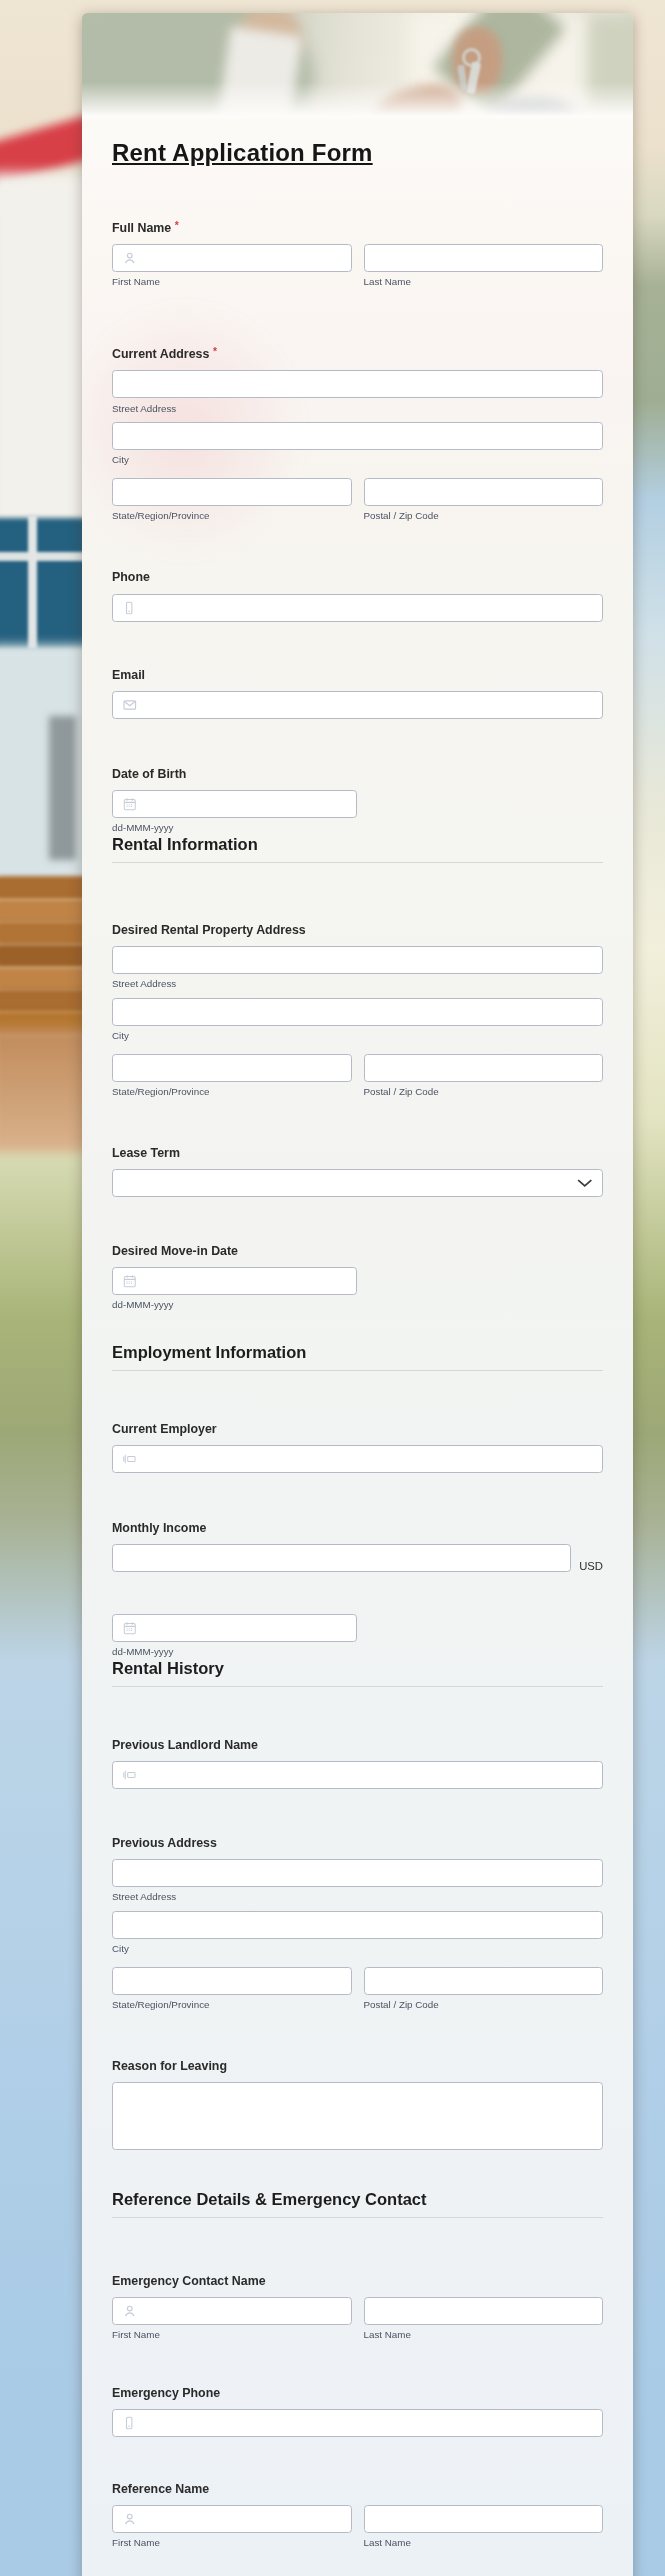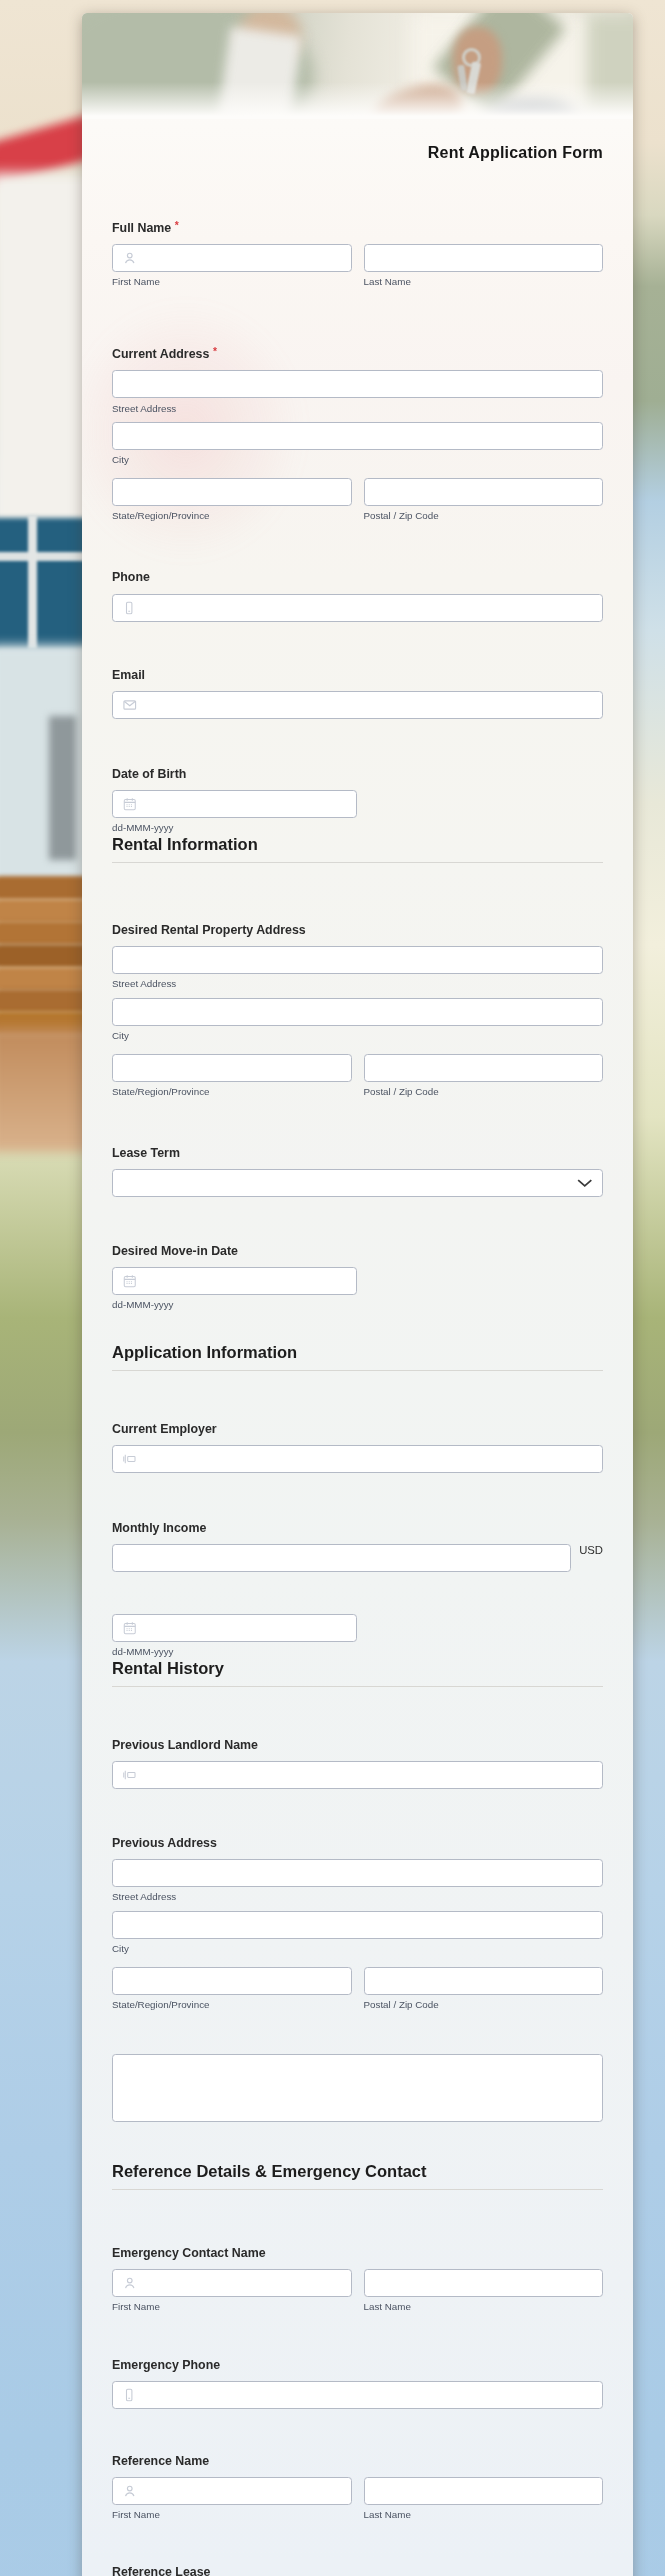--- a/index.html
+++ b/index.html
@@ -52,35 +52,35 @@
   .hand-upper{right:131px;top:14.4px;width:49px;height:67px;background:#c59e82;border-radius:45%;filter:blur(4.1px);}
   .key-ring{right:152px;top:35px;width:13.4px;height:13.4px;border:3.1px solid #cfcfc8;border-radius:50%;filter:blur(1px);}
   .key-1{right:155px;top:49px;width:9.3px;height:32px;background:#d9d9d4;border-radius:2.1px;transform:rotate(12deg);filter:blur(1px);}
   .key-2{right:167px;top:52px;width:7.2px;height:26px;background:#c8c8c2;border-radius:2.1px;transform:rotate(-8deg);filter:blur(1px);}
   .hand-lower{right:170px;bottom:-18px;width:90px;height:49px;background:#c9a287;border-radius:45%;transform:rotate(-15deg);filter:blur(5.2px);}
   .jeans{right:57px;bottom:-23px;width:88px;height:39px;background:#7d8894;border-radius:40%;filter:blur(7.2px);}
   .header-fade{position:absolute;left:0;right:0;bottom:0;height:37px;
     background:linear-gradient(180deg, rgba(253,252,250,0), #fdfcfa 92%);}
   
   .content{position:relative;padding:0 30px;}
-  .form-title{margin:21.6px 0 0;text-align:right;font-size:16px;line-height:23px;font-weight:600;color:#161616;letter-spacing:0.2px;}
+  .form-title{margin:21.6px 0 0;text-align:left;font-size:24px;line-height:23px;font-weight:600;color:#161616;letter-spacing:0.2px;text-decoration:underline;}
   .field{position:relative;}
   .label{font-size:12.4px;line-height:24px;font-weight:700;color:#2a2a2a;}
   .req{color:#d93b40;font-size:10.3px;font-weight:700;vertical-align:3.1px;margin-left:3.6px;}
   .sublabel{font-size:9.8px;line-height:12.4px;color:#4b5362;margin-top:4.1px;}
   .inwrap{position:relative;margin-top:4.1px;}
   .tbox{display:block;width:100%;height:28px;box-sizing:border-box;border:0.5px solid #b4bac6;border-radius:3.6px;
     background:#fff;font-family:"Liberation Sans",sans-serif;font-size:11.3px;color:#222;padding:0 8.2px;outline:none;}
   .tbox.icon-pad{padding-left:32px;}
   .area{height:68px;resize:none;padding-top:6.2px;}
   .fic{position:absolute;left:9.8px;top:50%;transform:translateY(-50%);color:#c7ccd6;line-height:0;}
   .row2{display:flex;gap:12px;}
   .col{flex:1;min-width:0;}
   .w-date .inwrap{width:245px;}
-  .income-row{display:flex;align-items:flex-start;}
+  .income-row{display:flex;align-items:flex-end;}
   .income-row .inwrap{width:464px;margin-top:4.1px;}
   .usd{margin-left:7.7px;font-size:11.3px;color:#2e2e2e;margin-top:4.1px;}
   select.tbox{appearance:none;-webkit-appearance:none;-moz-appearance:none;padding-right:31px;}
   .chev{position:absolute;right:9.3px;top:50%;transform:translateY(-50%);color:#3a3a3a;line-height:0;pointer-events:none;}
   .section{margin-top:0;}
   .section-title{font-size:16.5px;line-height:20.6px;font-weight:600;color:#1d1d1d;}
   .section-divider{height:1px;background:#d8d7d3;margin-top:7.2px;}
   .mt98{margin-top:50px}.mt100{margin-top:52px}.mt83{margin-top:43px}.mt79{margin-top:41px}
   .mt60{}.mt106{margin-top:55px}.mt82{margin-top:42px}.mt58{margin-top:30px}
   .mt89{margin-top:46px}.mt84{margin-top:43px}.mt75{margin-top:39px}.mt77{margin-top:40px}.mt99{margin-top:51px}.mt14{margin-top:7.2px}
@@ -282,21 +282,21 @@
                 <line x1="7" y1="13" x2="17" y2="13"></line>
                 <line x1="7" y1="16" x2="17" y2="16"></line>
               </g>
             </svg>
         </span>
       </div>
       <div class="sublabel">dd-MMM-yyyy</div>
     </div>
 
     <div class="section mt58">
-      <div class="section-title">Application Information</div>
+      <div class="section-title">Employment Information</div>
       <div class="section-divider"></div>
     </div>
 
     <div class="field mt89">
       <div class="label">Current Employer</div>
       <div class="inwrap">
         <input class="tbox icon-pad" type="text" style="">
         <span class="fic">
           <svg width="17.5" height="13.4" viewBox="0 0 28 22" fill="none" stroke="currentColor" stroke-width="1.7">
               <line x1="5" y1="4" x2="5" y2="18"></line>
@@ -375,20 +375,21 @@
         <div class="col">
           <div class="inwrap">
               <input class="tbox" type="text" style="">
             </div>
           <div class="sublabel">Postal / Zip Code</div>
         </div>
       </div>
     </div>
 
     <div class="field mt83">
+      <div class="label">Reason for Leaving</div>
       <div class="inwrap">
           <textarea class="tbox area" style=""></textarea>
         </div>
     </div>
 
     <div class="section mt75">
       <div class="section-title">Reference Details &amp; Emergency Contact</div>
       <div class="section-divider"></div>
     </div>
 

